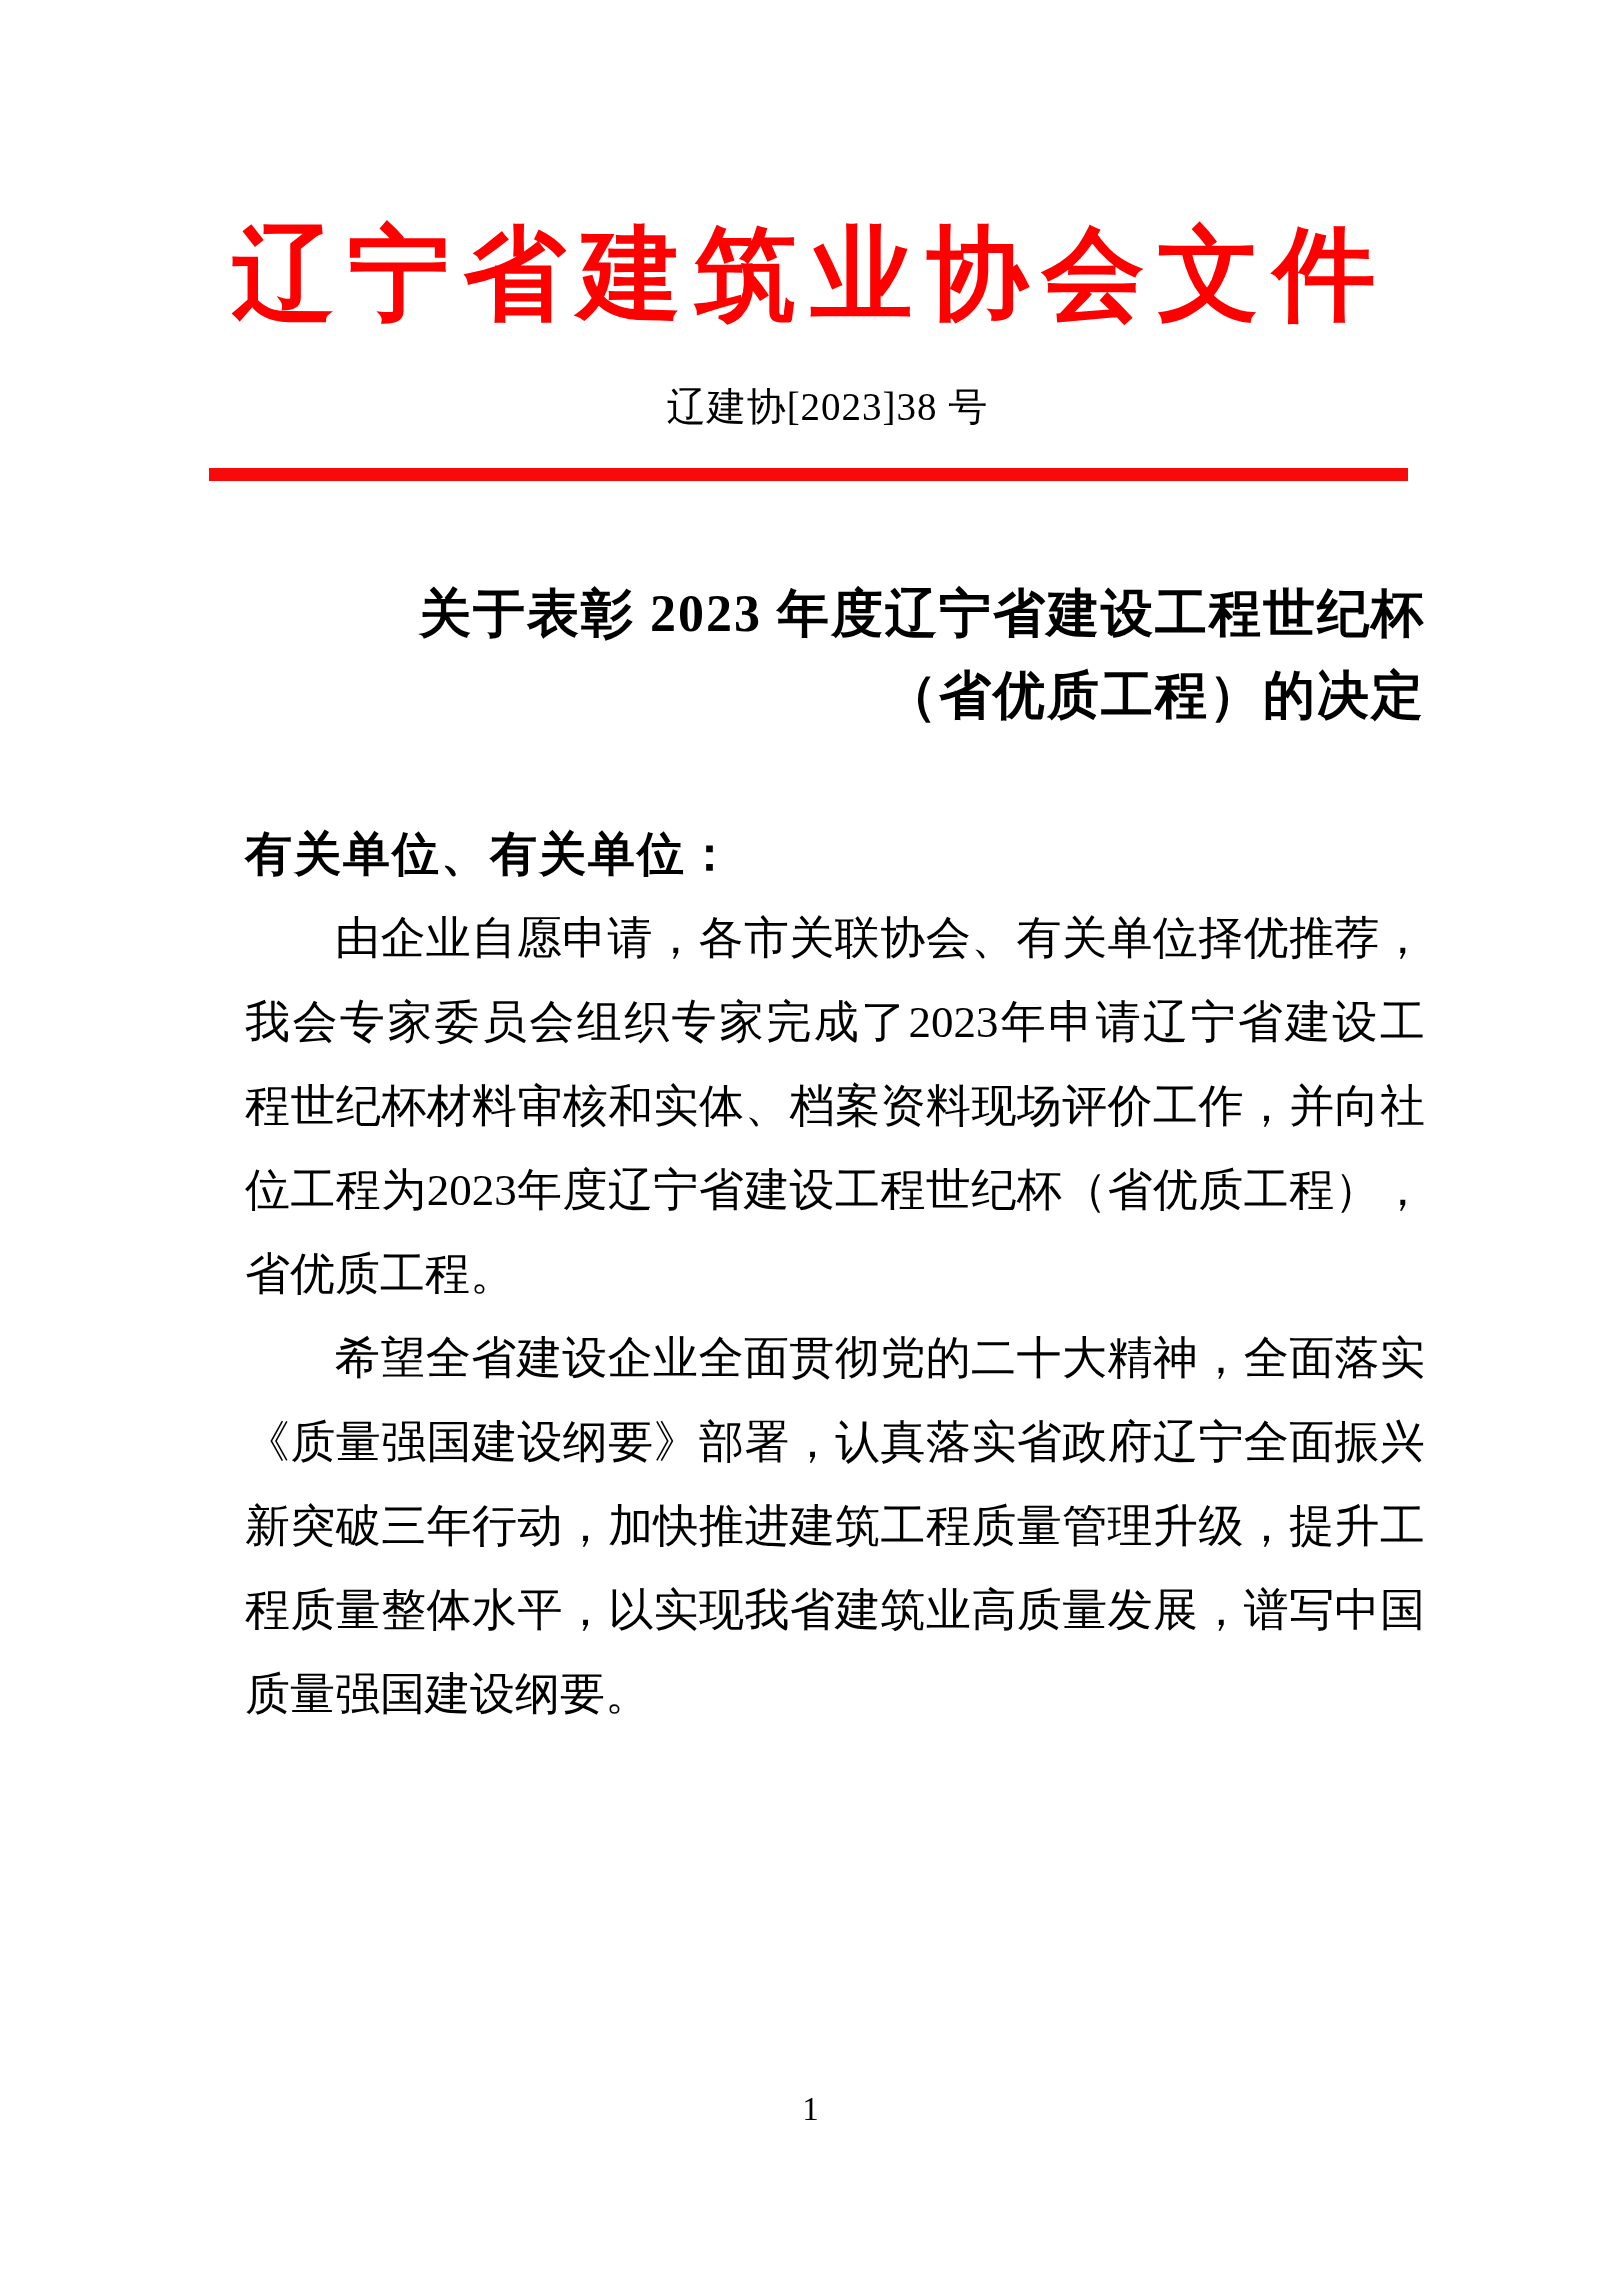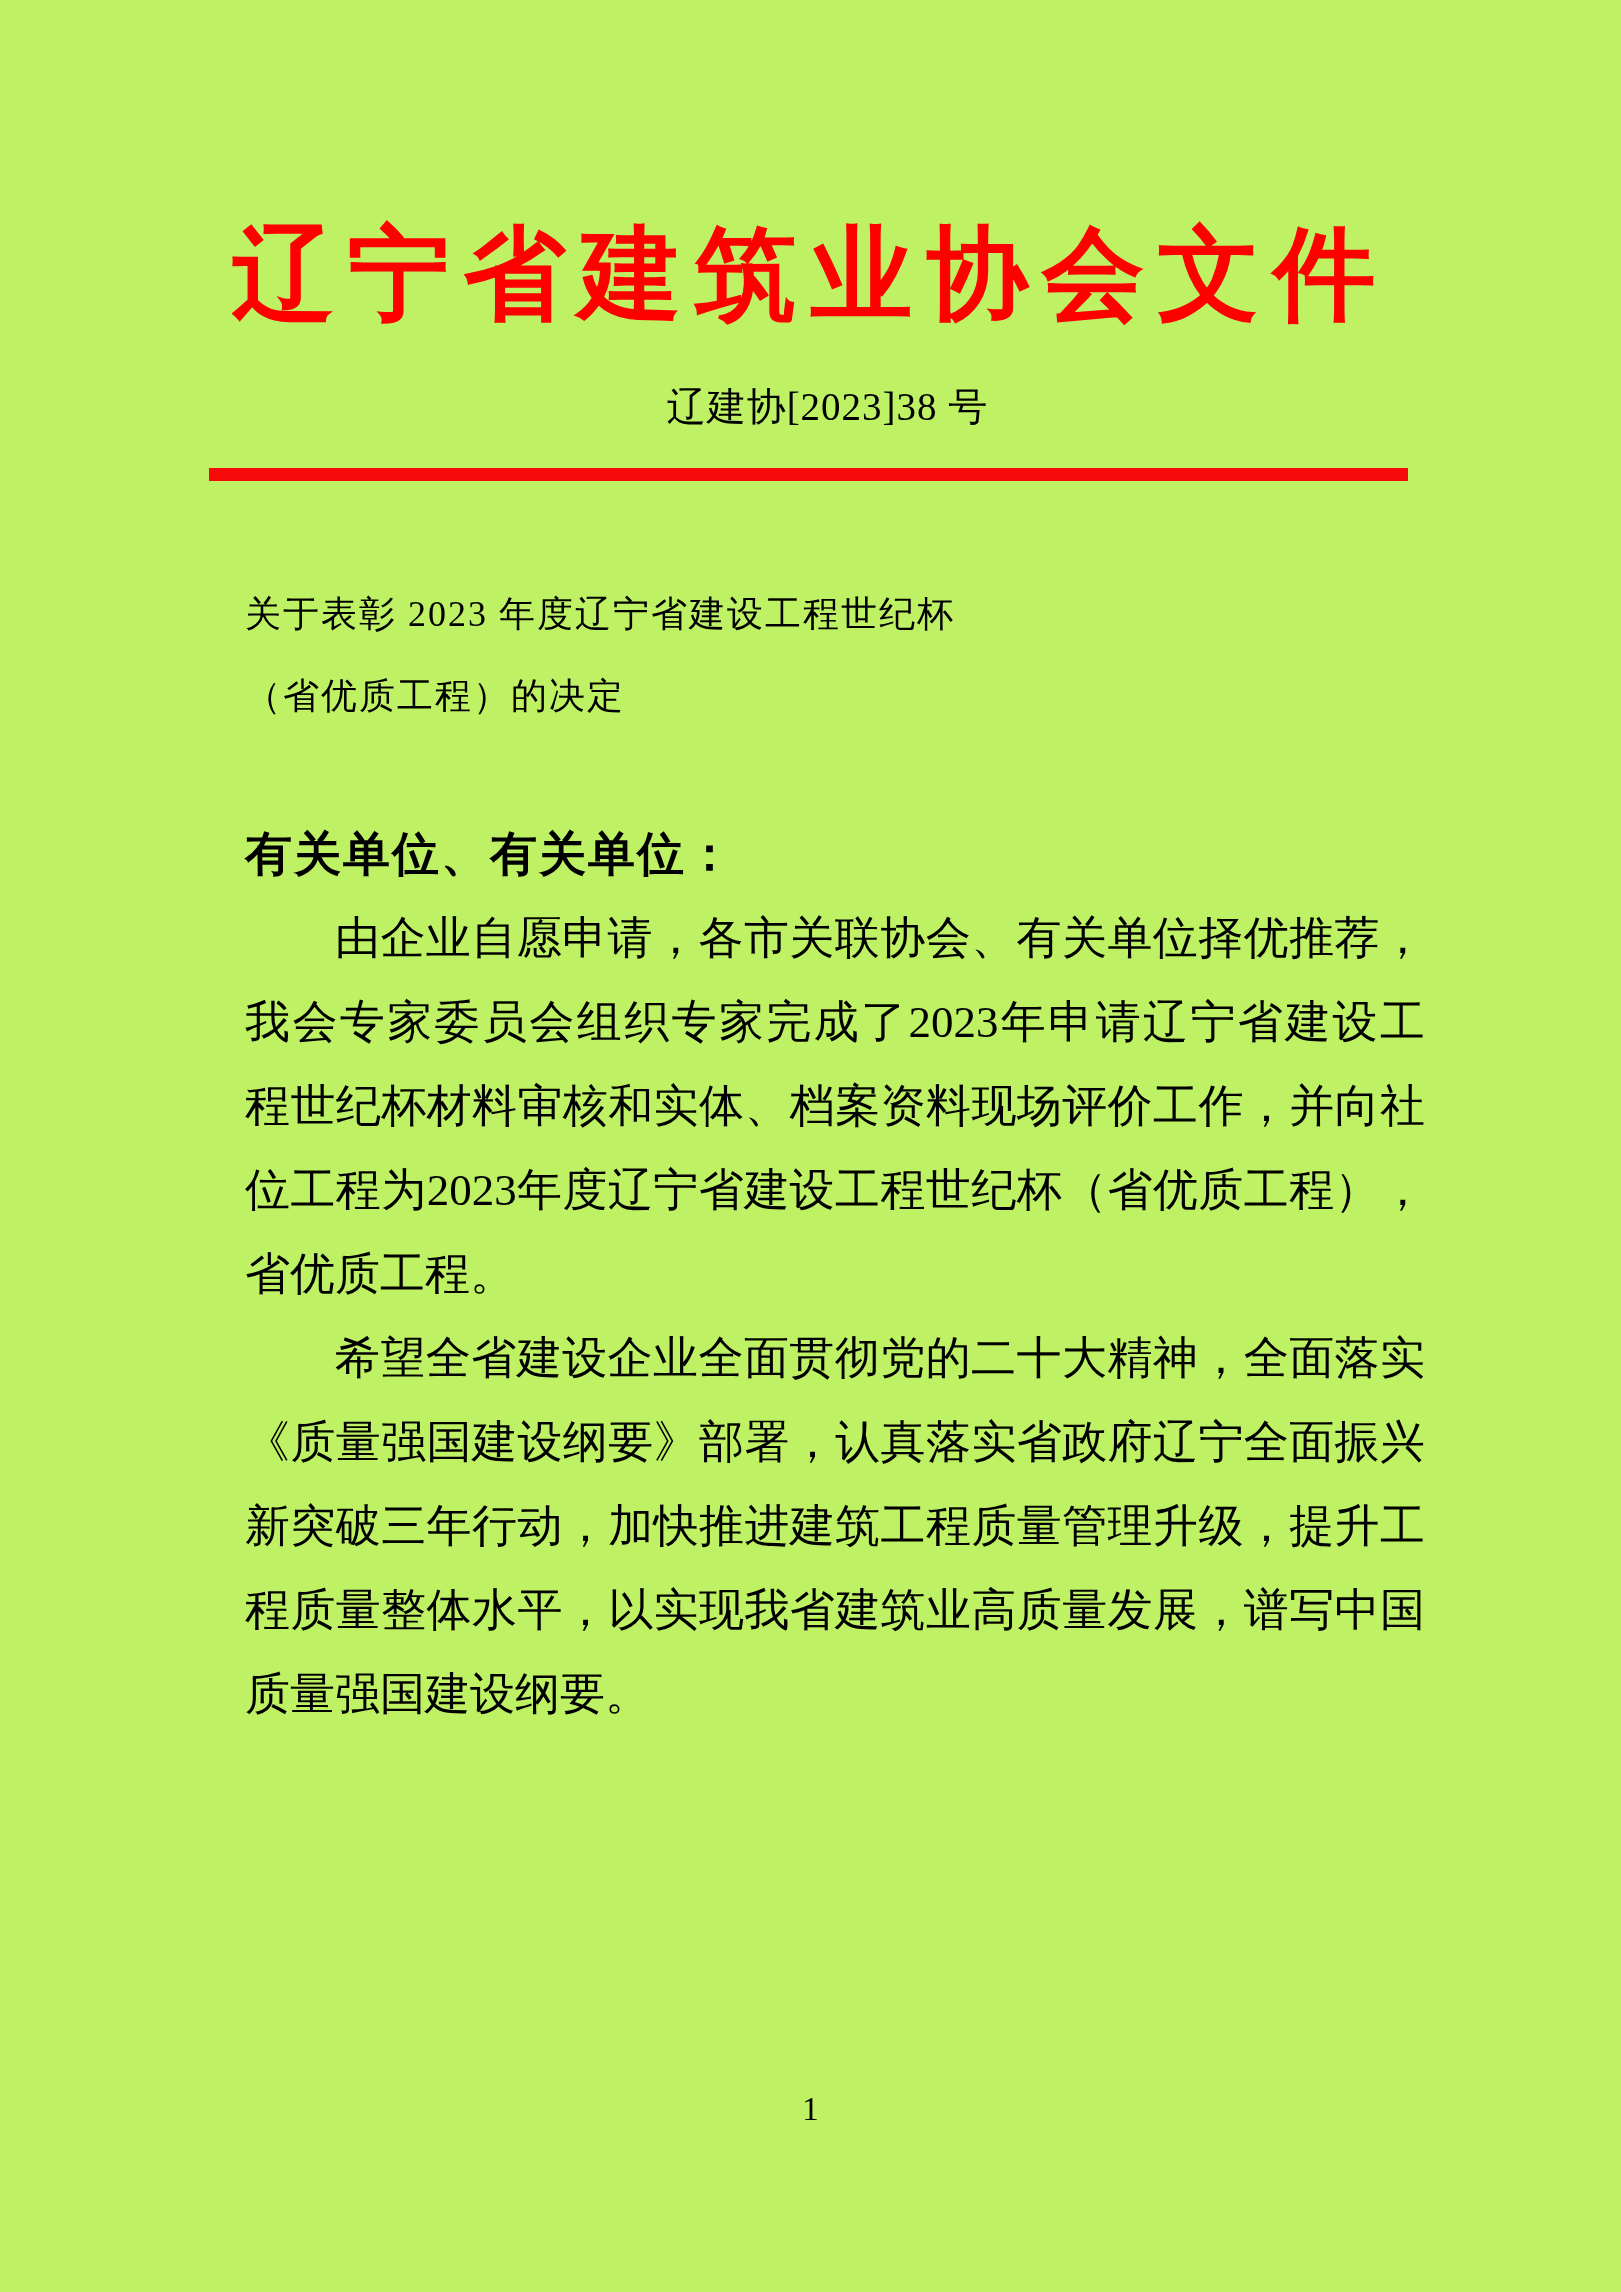--- a/index.html
+++ b/index.html
@@ -5,21 +5,21 @@
   html, body {
     margin: 0;
     padding: 0;
     background: #888;
   }
   .page {
     position: relative;
     width: 1621px;
     height: 2293px;
     margin: 0 auto;
-    background: #bef264;
+    background: #ffffff;
     overflow: hidden;
     font-family: "Liberation Serif", serif;
     color: #000000;
   }
   
   .red-header {
     position: absolute;
     top: 209px;
     left: 0;
     width: 100%;
@@ -52,24 +52,24 @@
     width: 1199px;
     height: 12.7px;
     background: #f90a0a;
   }
   
   .doc-title {
     position: absolute;
     top: 573px;
     left: 245px;
     width: 1180px;
-    text-align: left;
+    text-align: right;
     font-family: "Liberation Serif", serif;
-    font-weight: normal;
-    font-size: 36px;
+    font-weight: bold;
+    font-size: 52px;
     line-height: 82px;
     letter-spacing: 2px;
   }
   
   .body-block {
     position: absolute;
     top: 812px;
     left: 245px;
     width: 1180px;
     font-size: 45px;

